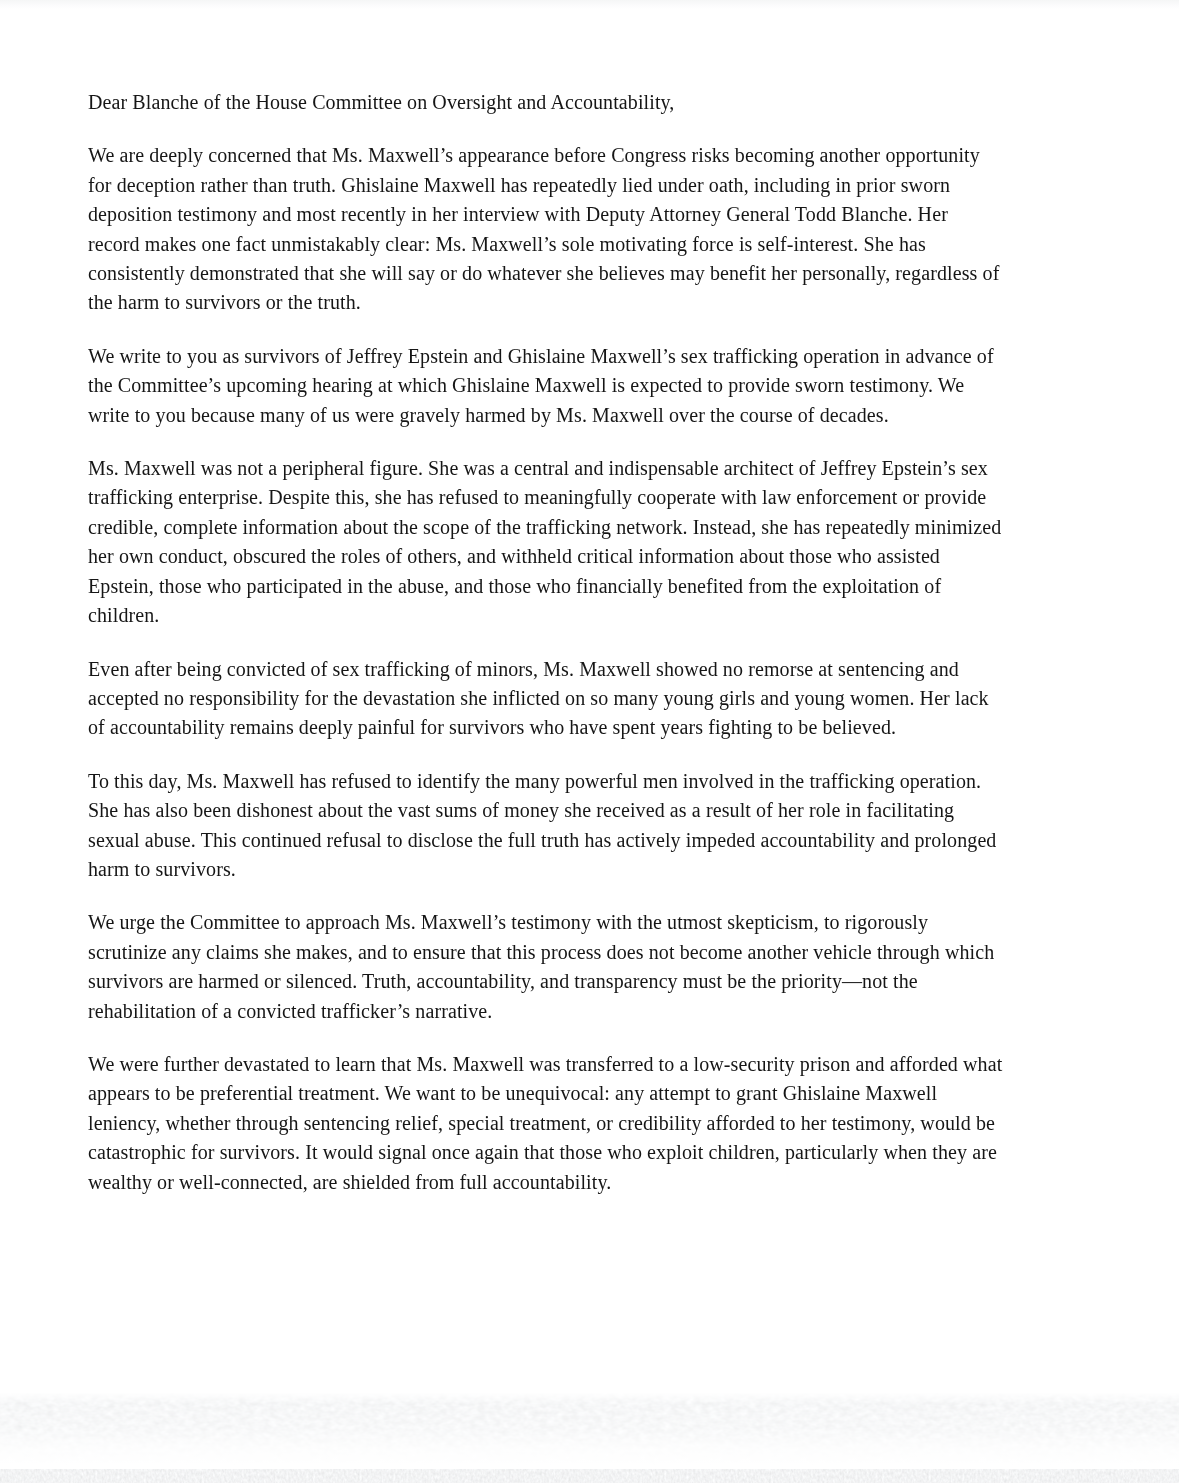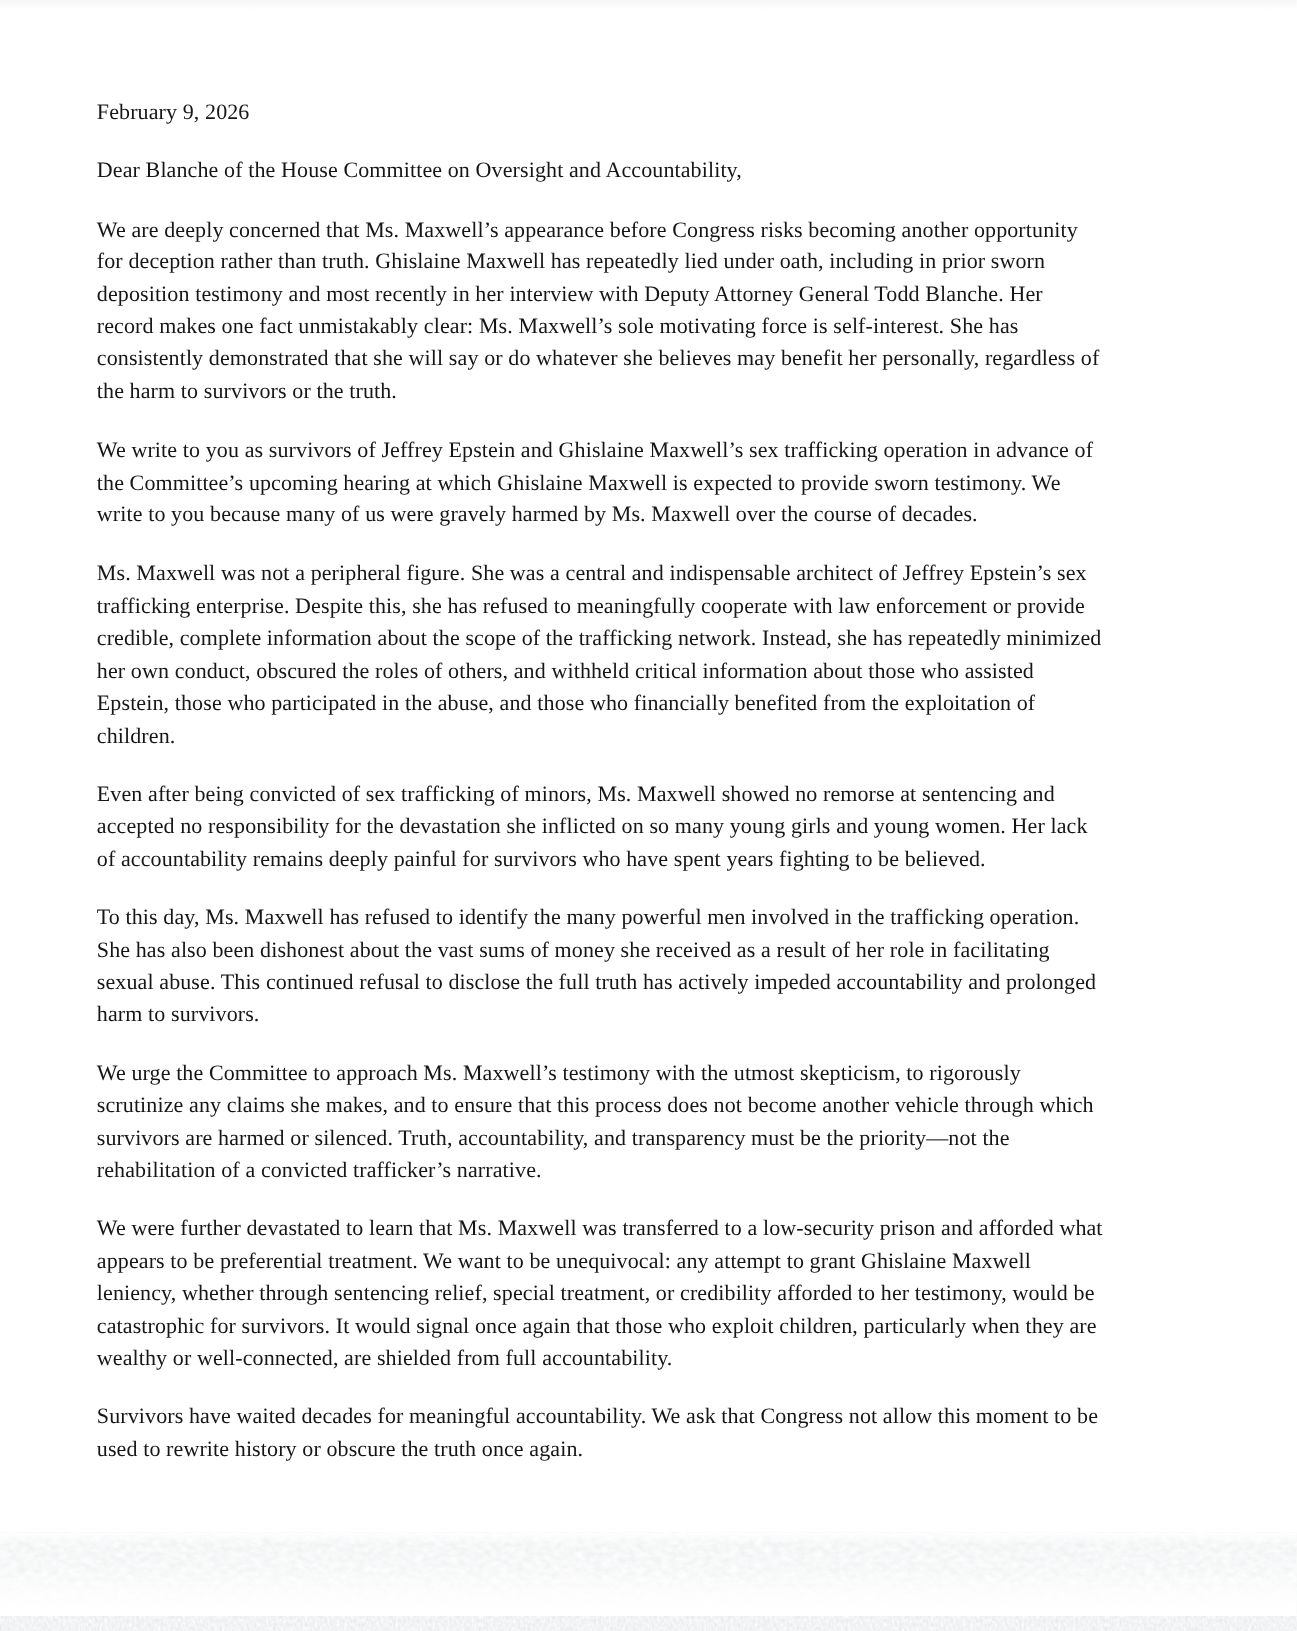--- a/index.html
+++ b/index.html
@@ -46,21 +46,20 @@
   .sig-band svg { display: block; }
 </style>
 </head>
 <body>
 
 <div class="page">
 
   <div class="top-edge"></div>
 
   <div class="content">
-    <p>February 9, 2026</p>
     <p>Dear Blanche of the House Committee on Oversight and Accountability,</p>
     <p>We are deeply concerned that Ms. Maxwell’s appearance before Congress risks becoming another opportunity
 for deception rather than truth. Ghislaine Maxwell has repeatedly lied under oath, including in prior sworn
 deposition testimony and most recently in her interview with Deputy Attorney General Todd Blanche. Her
 record makes one fact unmistakably clear: Ms. Maxwell’s sole motivating force is self-interest. She has
 consistently demonstrated that she will say or do whatever she believes may benefit her personally, regardless of
 the harm to survivors or the truth.</p>
     <p>We write to you as survivors of Jeffrey Epstein and Ghislaine Maxwell’s sex trafficking operation in advance of
 the Committee’s upcoming hearing at which Ghislaine Maxwell is expected to provide sworn testimony. We
 write to you because many of us were gravely harmed by Ms. Maxwell over the course of decades.</p>
@@ -79,22 +78,20 @@
 harm to survivors.</p>
     <p>We urge the Committee to approach Ms. Maxwell’s testimony with the utmost skepticism, to rigorously
 scrutinize any claims she makes, and to ensure that this process does not become another vehicle through which
 survivors are harmed or silenced. Truth, accountability, and transparency must be the priority—not the
 rehabilitation of a convicted trafficker’s narrative.</p>
     <p>We were further devastated to learn that Ms. Maxwell was transferred to a low-security prison and afforded what
 appears to be preferential treatment. We want to be unequivocal: any attempt to grant Ghislaine Maxwell
 leniency, whether through sentencing relief, special treatment, or credibility afforded to her testimony, would be
 catastrophic for survivors. It would signal once again that those who exploit children, particularly when they are
 wealthy or well-connected, are shielded from full accountability.</p>
-    <p>Survivors have waited decades for meaningful accountability. We ask that Congress not allow this moment to be
-used to rewrite history or obscure the truth once again.</p>
   </div>
 
   <div class="sig-band">
     <svg width="1179" height="90" viewBox="0 0 1179 90" preserveAspectRatio="none" aria-hidden="true">
       <defs>
         <filter id="grain" x="-5%" y="-5%" width="110%" height="110%">
           <feTurbulence type="fractalNoise" baseFrequency="0.13 0.22" numOctaves="2" seed="8" stitchTiles="stitch"></feTurbulence>
           <feColorMatrix type="saturate" values="0"></feColorMatrix>
           <feComponentTransfer>
             <feFuncR type="linear" slope="0.30" intercept="0.74"></feFuncR>

